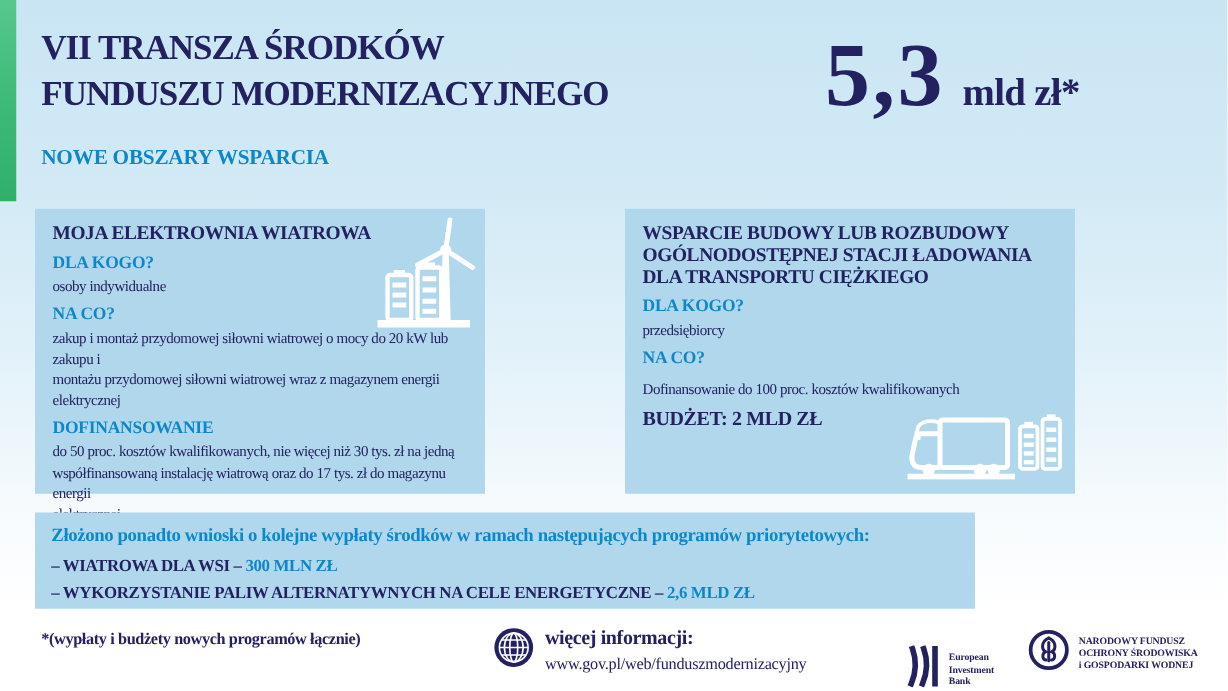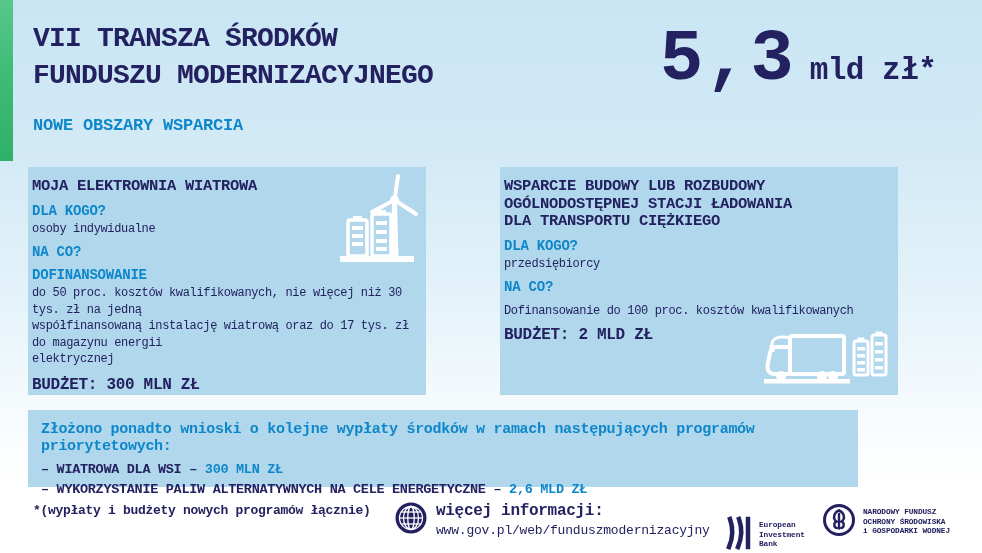--- a/index.html
+++ b/index.html
@@ -1,45 +1,45 @@
 <!DOCTYPE html>
 <html lang="pl"><head>
 <meta charset="utf-8">
 <style>
   html,body{margin:0;padding:0;}
   .page{
     position:relative;width:982px;height:553px;overflow:hidden;
-    font-family:Liberation Mono, monospace;
+    font-family:Liberation Serif, serif;
     background:linear-gradient(180deg,#c9e5f3 0%,#d3eaf6 28%,#e5f3fa 55%,#f7fbfd 75%,#ffffff 88%);
     color:#232160;
   }
   .green-bar{position:absolute;left:0;top:0;width:13px;height:161px;
     background:linear-gradient(180deg,#58c78c 0%,#3fbc77 45%,#2fb067 100%);}
   .title{position:absolute;left:33px;top:20px;font-size:28px;font-weight:bold;
     line-height:37px;letter-spacing:-0.8px;color:#232160;}
   .amount{position:absolute;left:660px;top:14px;display:flex;align-items:baseline;}
   .amount-value{font-size:72px;font-weight:bold;letter-spacing:2px;line-height:92px;color:#232160;}
   .amount-unit{font-size:31px;font-weight:bold;margin-left:14px;letter-spacing:-0.5px;color:#232160;}
   .subtitle{position:absolute;left:33px;top:116px;font-size:17px;font-weight:bold;
     letter-spacing:-0.2px;color:#0e87ca;}
 
-  .card{position:absolute;top:167px;width:398px;height:228px;background:#b0d7ec;
-    padding:11px 4px;box-sizing:border-box;}
+  .card{position:absolute;top:167px;width:360px;height:228px;background:#b0d7ec;
+    padding:11px 14px;box-sizing:border-box;}
   .card-left{left:28px;} .card-right{left:500px;}
   .card-title{font-size:15.5px;font-weight:bold;margin:0 0 6px;line-height:17.5px;
     letter-spacing:-0.3px;color:#232160;white-space:pre-line;}
   .field-label{font-size:14px;font-weight:bold;color:#0e87ca;margin:7px 0 2px;letter-spacing:-0.2px;}
   .field-value,.body-text{font-size:12px;line-height:16.5px;color:#232160;
     letter-spacing:-0.35px;white-space:pre-line;}
   .note-text{font-size:12px;color:#232160;letter-spacing:-0.35px;margin-top:9px;}
   .budget{font-size:16px;font-weight:bold;color:#232160;margin-top:8px;letter-spacing:-0.3px;}
   .turbine-wrap{position:absolute;right:8px;top:6px;width:84px;height:94px;}
   .truck-wrap{position:absolute;right:10px;bottom:8px;width:126px;height:58px;}
 
-  .band{position:absolute;left:28px;top:410px;width:830px;height:77px;background:#b0d7ec;
+  .band{position:absolute;left:28px;top:410px;width:752px;height:77px;background:#b0d7ec;
     padding:8px 13px;box-sizing:border-box;}
   .band-intro{font-size:15px;font-weight:bold;color:#0e87ca;margin:3px 0 7px;letter-spacing:-0.3px;}
   .band-item{font-size:13.5px;font-weight:bold;color:#232160;margin:5px 0;letter-spacing:-0.3px;}
   .band-amount{color:#0e87ca;}
 
   .footnote{position:absolute;left:33px;top:503px;font-size:13px;font-weight:bold;
     letter-spacing:-0.3px;color:#232160;}
   .info{position:absolute;left:395px;top:502px;display:flex;align-items:flex-start;}
   .info-text{margin-left:9px;}
   .info-label{font-size:16px;font-weight:bold;color:#232160;letter-spacing:-0.3px;}
@@ -65,20 +65,22 @@
     <span class="amount-unit">mld zł*</span>
   </div>
 
   <div class="subtitle">NOWE OBSZARY WSPARCIA</div>
 
   <section class="card card-left">
     <h2 class="card-title">MOJA ELEKTROWNIA WIATROWA</h2>
     <div class="field-label">DLA KOGO?</div>
     <div class="field-value">osoby indywidualne</div>
     <div class="field-label">NA CO?</div>
+    <div class="field-value">zakup i montaż przydomowej siłowni wiatrowej o mocy do 20 kW lub zakupu i
+montażu przydomowej siłowni wiatrowej wraz z magazynem energii elektrycznej</div>
     <div class="field-label">DOFINANSOWANIE</div>
     <div class="field-value">do 50 proc. kosztów kwalifikowanych, nie więcej niż 30 tys. zł na jedną
 współfinansowaną instalację wiatrową oraz do 17 tys. zł do magazynu energii
 elektrycznej</div>
     <div class="budget">BUDŻET: 300 MLN ZŁ</div>
 
     <span class="turbine-wrap">
       <svg width="84" height="94" viewBox="0 0 84 94" fill="none">
 
         <rect x="6" y="83" width="74" height="6" fill="#fff"></rect>

